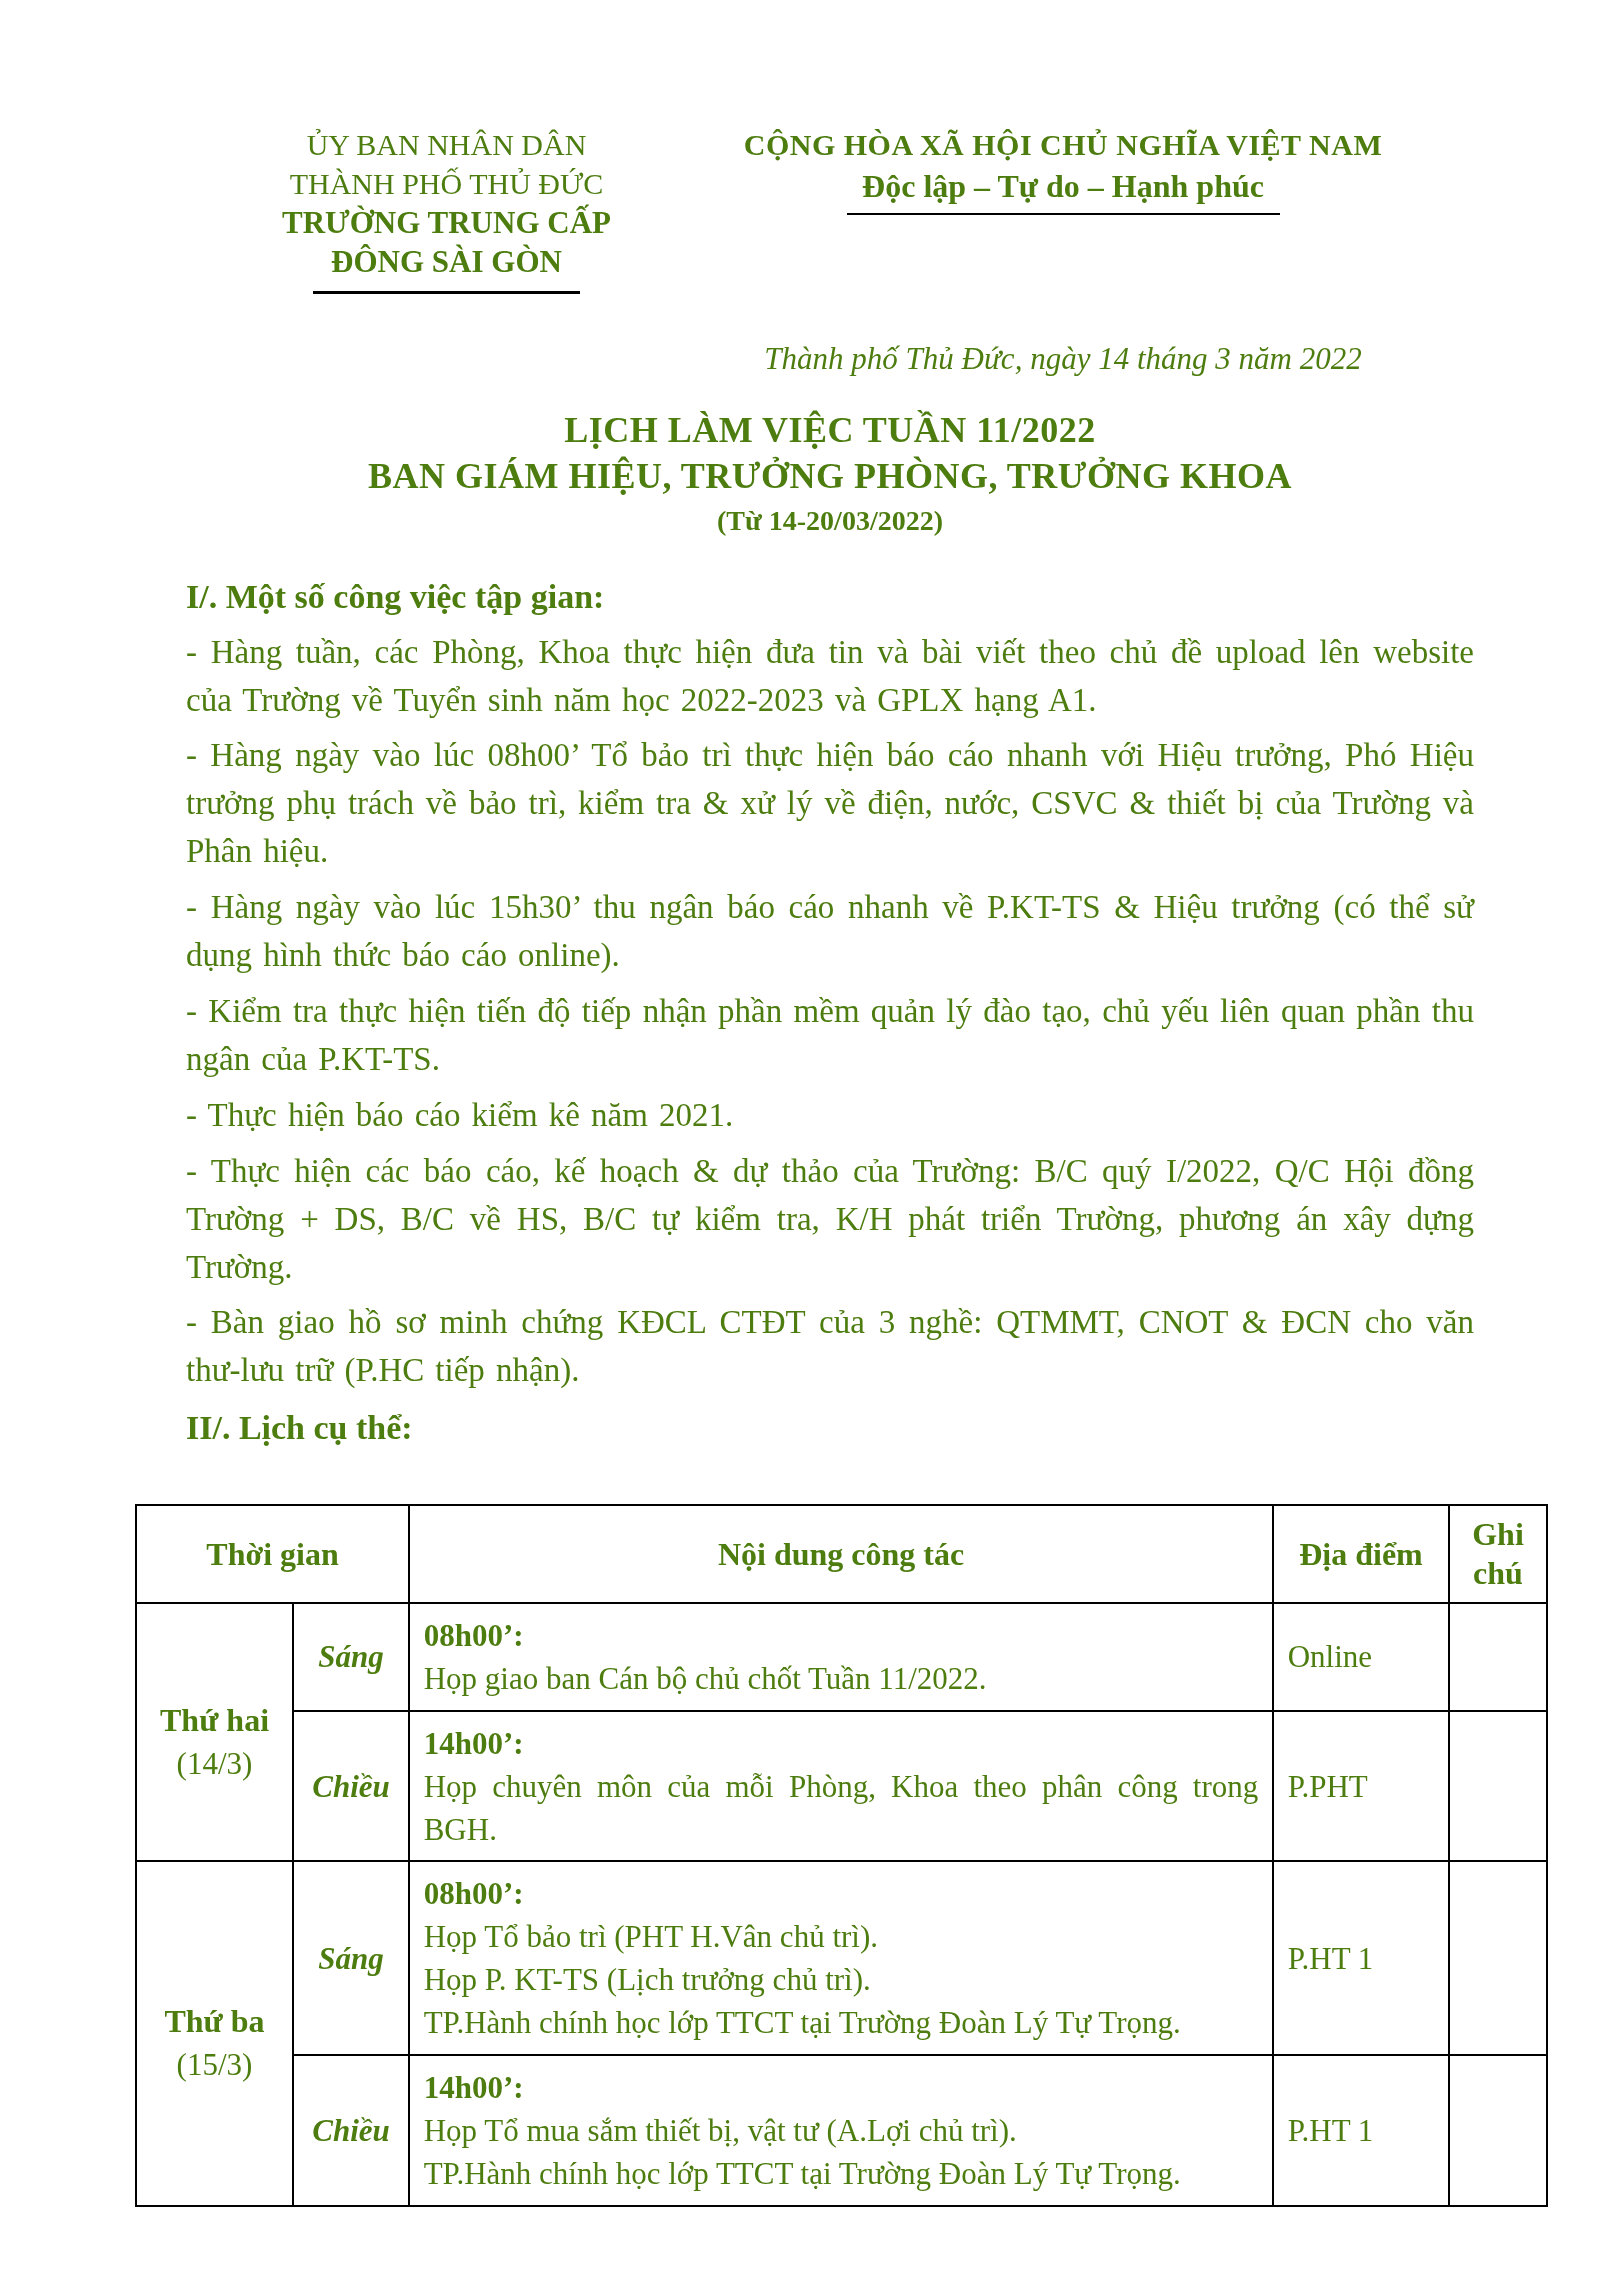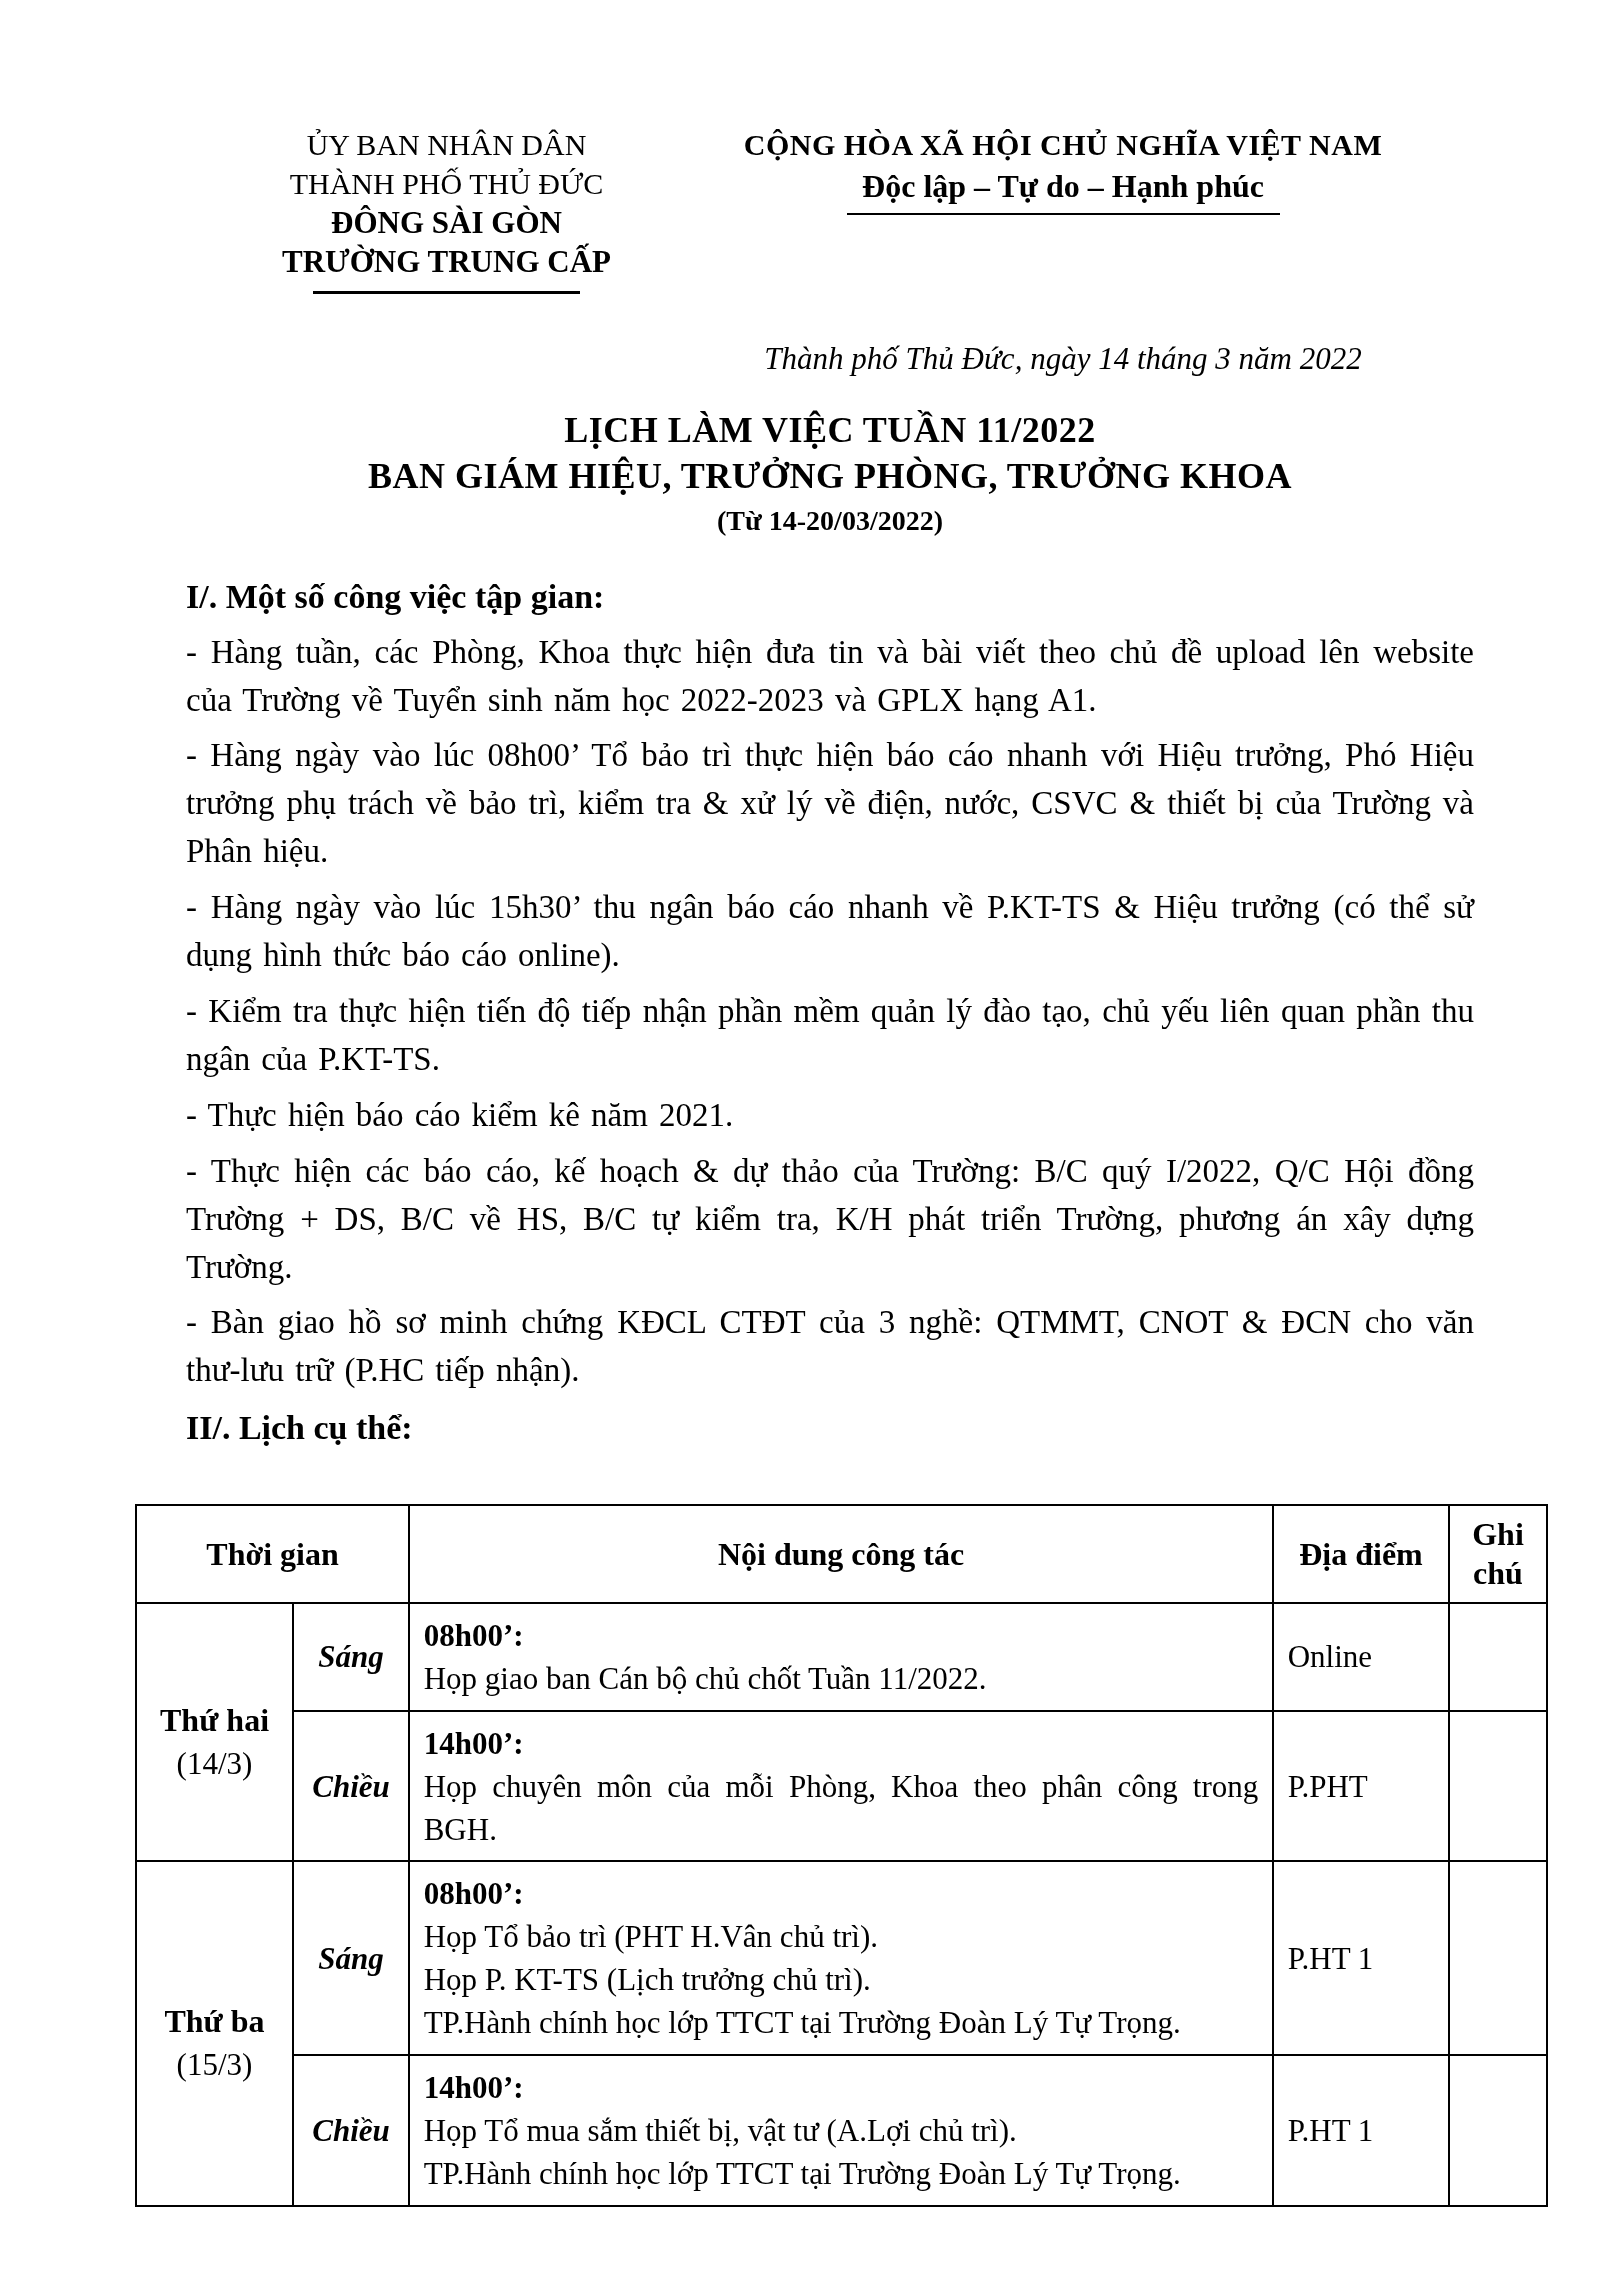--- a/index.html
+++ b/index.html
@@ -1,21 +1,21 @@
 <!DOCTYPE html>
 <html lang="vi"><head>
 <meta charset="utf-8">
 <title>Document</title>
 <style>
   * { margin:0; padding:0; box-sizing:border-box; }
   html,body { background:#ffffff; }
   .page {
     position:relative;
     width:1621px; height:2291px;
-    background:#ffffff; color:#000000;
+    background:#ffffff; color:#4d7c0f;
     font-family:"Liberation Serif","DejaVu Serif",serif;
     overflow:hidden;
   }
   
   .header { display:flex; align-items:flex-start; padding-top:125px; }
   .org-block { width:461px; margin-left:216px; text-align:center; }
   .org-line { font-size:30px; line-height:39px; white-space:nowrap; }
   .org-line.bold { font-weight:bold; font-size:31px; }
   .org-underline { width:267px; border-bottom:3.9px solid #000; margin:9.8px auto 0; height:0; }
   .national-block { width:686px; margin-left:auto; margin-right:215px; text-align:center; }
@@ -59,22 +59,22 @@
 </style>
 </head>
 <body>
 
 <div class="page">
 
   <div class="header">
     <div class="org-block">
       <div class="org-line">ỦY BAN NHÂN DÂN</div>
       <div class="org-line">THÀNH PHỐ THỦ ĐỨC</div>
+      <div class="org-line bold">TRƯỜNG TRUNG CẤP</div>
       <div class="org-line bold">ĐÔNG SÀI GÒN</div>
-      <div class="org-line bold">TRƯỜNG TRUNG CẤP</div>
       <div class="org-underline"></div>
     </div>
     <div class="national-block">
       <div class="national-line">CỘNG HÒA XÃ HỘI CHỦ NGHĨA VIỆT NAM</div>
       <div class="motto-line">Độc lập – Tự do – Hạnh phúc</div>
       <div class="motto-underline"></div>
     </div>
   </div>
 
   <div class="dateline-wrap">

